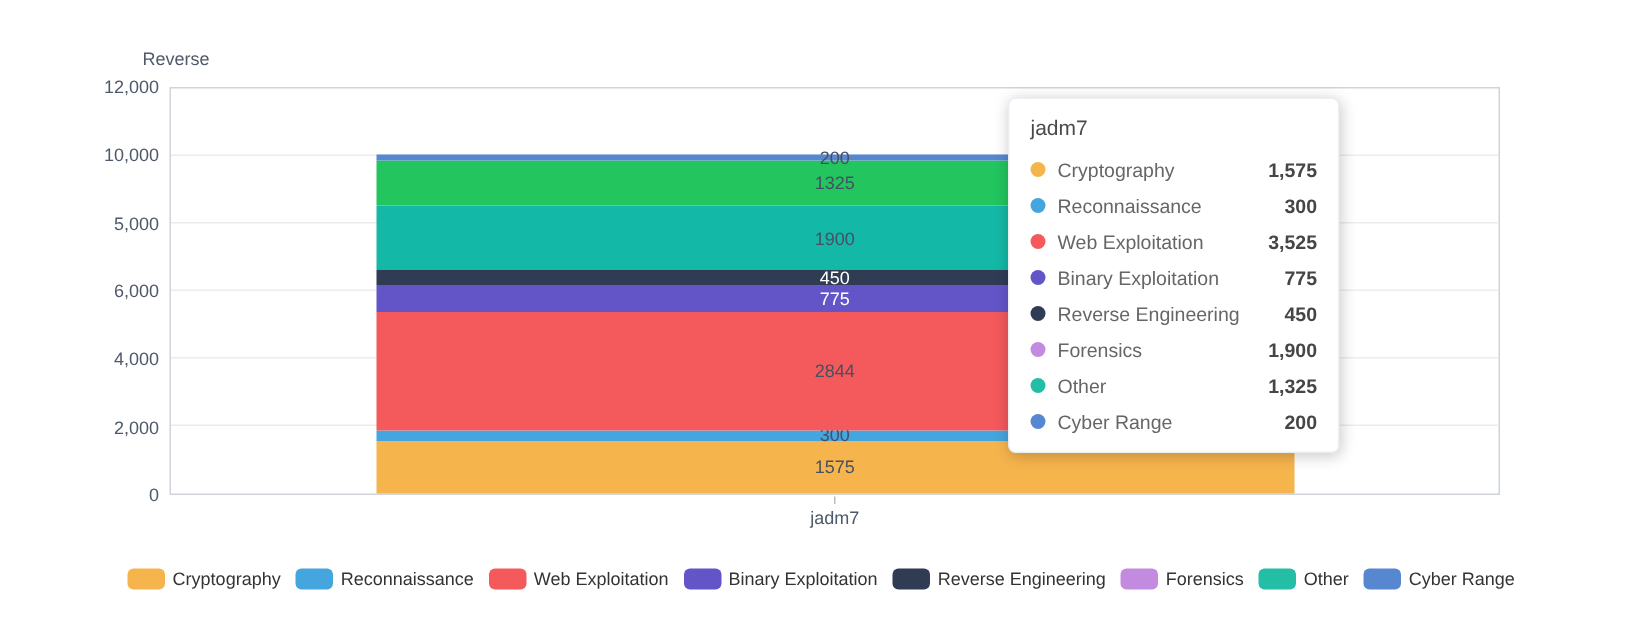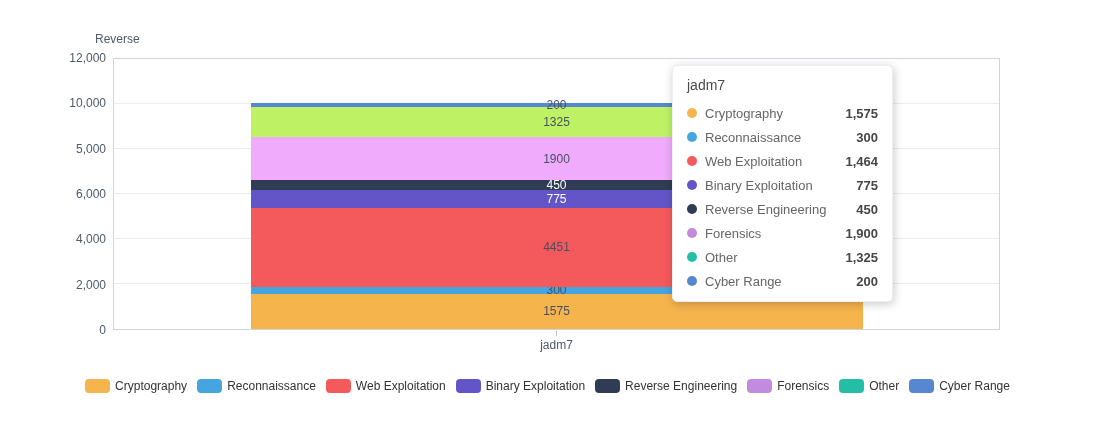--- a/index.html
+++ b/index.html
@@ -68,32 +68,32 @@
         <div class="gridline" style="bottom: 83.3333%;"></div>
       </div>
     <div class="bar">
         <div class="segment" style="bottom: 0%; height: 13.125%; background: rgb(246, 180, 77);">
           <span class="seg-label" style="color: rgb(71, 80, 99);">1575</span>
         </div>
         <div class="segment" style="bottom: 13.125%; height: 2.5%; background: rgb(69, 165, 222);">
           <span class="seg-label" style="color: rgb(71, 80, 99);">300</span>
         </div>
         <div class="segment" style="bottom: 15.625%; height: 29.375%; background: rgb(244, 89, 92);">
-          <span class="seg-label" style="color: rgb(71, 80, 99);">4451</span>
+          <span class="seg-label" style="color: rgb(71, 80, 99);">2844</span>
         </div>
         <div class="segment" style="bottom: 45%; height: 6.45833%; background: rgb(99, 85, 200);">
           <span class="seg-label" style="color: rgb(255, 255, 255);">775</span>
         </div>
         <div class="segment" style="bottom: 51.4583%; height: 3.75%; background: rgb(47, 60, 84);">
           <span class="seg-label" style="color: rgb(255, 255, 255);">450</span>
         </div>
-        <div class="segment" style="bottom: 55.2083%; height: 15.8333%; background: #f0abfc;">
+        <div class="segment" style="bottom: 55.2083%; height: 15.8333%; background: #14b8a6;">
           <span class="seg-label" style="color: rgb(71, 80, 99);">1900</span>
         </div>
-        <div class="segment" style="bottom: 71.0417%; height: 11.0417%; background: #bef264; margin-top: 48px;">
+        <div class="segment" style="bottom: 71.0417%; height: 11.0417%; background: #22c55e; margin-top: 48px;">
           <span class="seg-label" style="color: rgb(71, 80, 99);">1325</span>
         </div>
         <div class="segment" style="bottom: 82.0833%; height: 1.66667%; background: rgb(87, 135, 209);">
           <span class="seg-label" style="color: rgb(71, 80, 99);">200</span>
         </div>
       </div>
   </div>
 
   <div class="x-axis-tick"></div>
   <div class="x-axis-label">jadm7</div>
@@ -107,21 +107,21 @@
           <span class="tt-value">1,575</span>
         </div>
         <div class="tt-row">
           <span class="tt-dot" style="background: rgb(69, 165, 222);"></span>
           <span class="tt-name">Reconnaissance</span>
           <span class="tt-value">300</span>
         </div>
         <div class="tt-row">
           <span class="tt-dot" style="background: rgb(244, 89, 92);"></span>
           <span class="tt-name">Web Exploitation</span>
-          <span class="tt-value">1,464</span>
+          <span class="tt-value">3,525</span>
         </div>
         <div class="tt-row">
           <span class="tt-dot" style="background: rgb(99, 85, 200);"></span>
           <span class="tt-name">Binary Exploitation</span>
           <span class="tt-value">775</span>
         </div>
         <div class="tt-row">
           <span class="tt-dot" style="background: rgb(47, 60, 84);"></span>
           <span class="tt-name">Reverse Engineering</span>
           <span class="tt-value">450</span>

